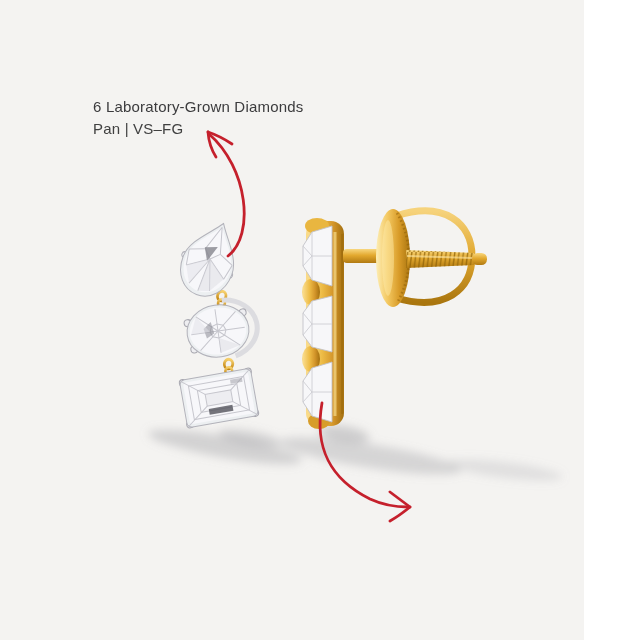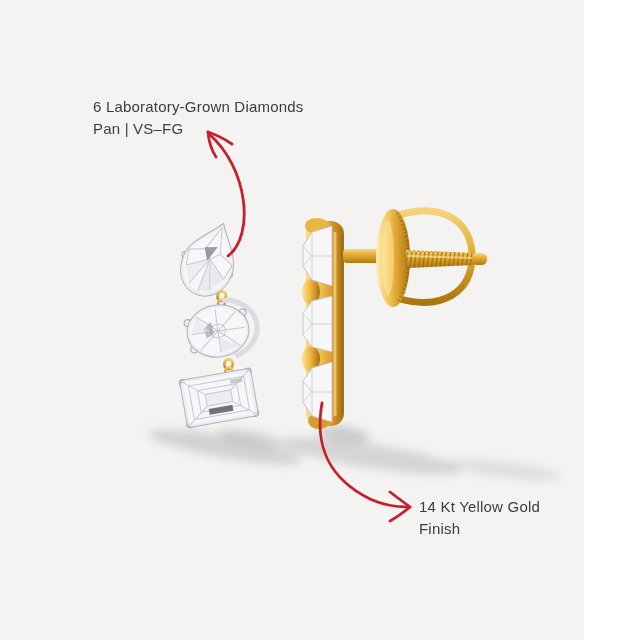--- a/index.html
+++ b/index.html
@@ -182,18 +182,14 @@
       <path d="M410,507 Q398,498 390,492" stroke-width="2.8"></path>
       <path d="M410,507 Q399,516 390,521" stroke-width="2.8"></path>
     </g>
   </svg>
 
   <div class="label label-top">
     <div>6 Laboratory-Grown Diamonds</div>
     <div class="red">Pan | VS–FG</div>
   </div>
 
-  <div class="label label-bottom">
-    <div><span>14 Kt </span><span class="red">Yellow</span><span> Gold</span></div>
-    <div>Finish</div>
-  </div>
 
 </div>
 
 </body></html>

